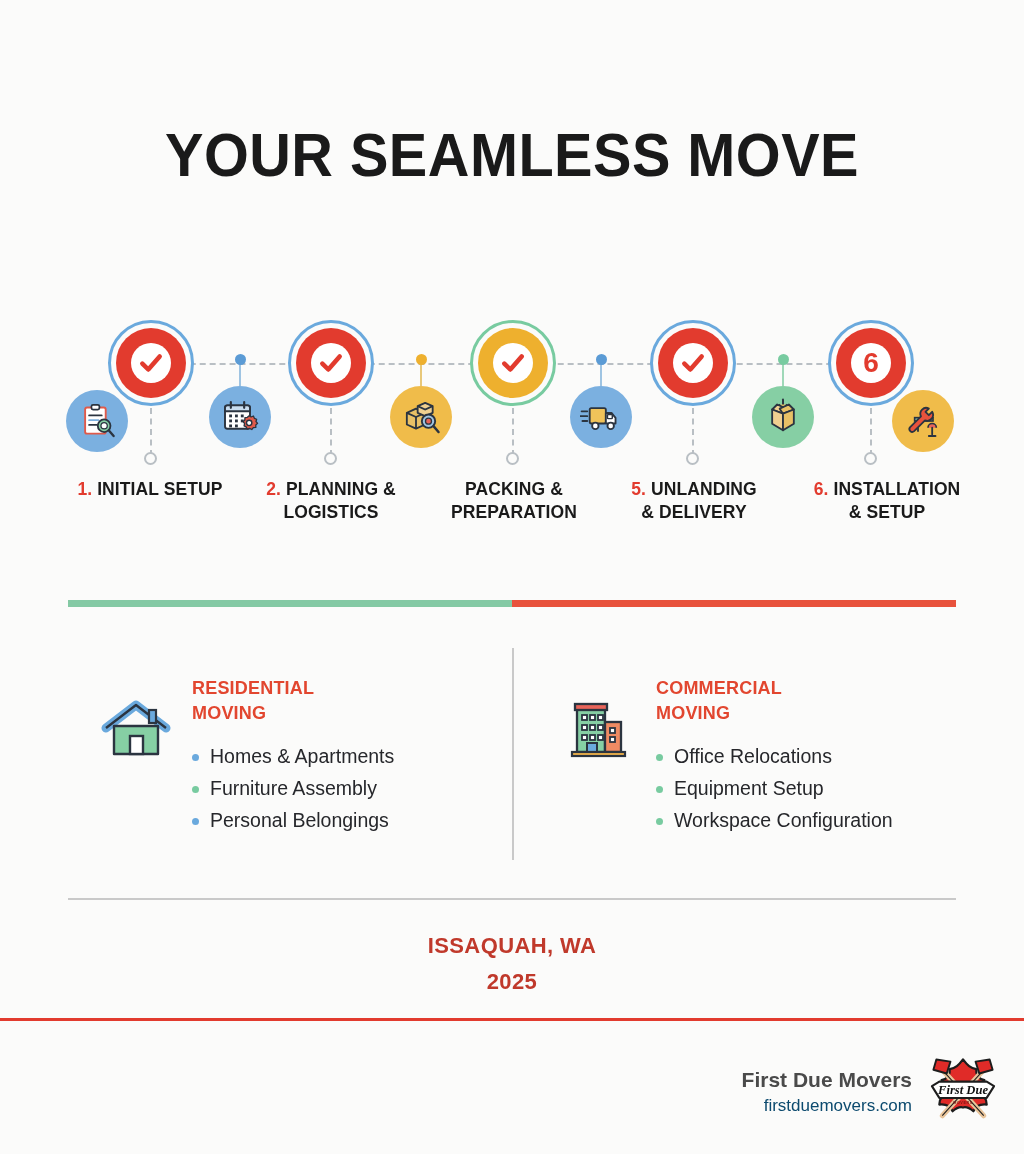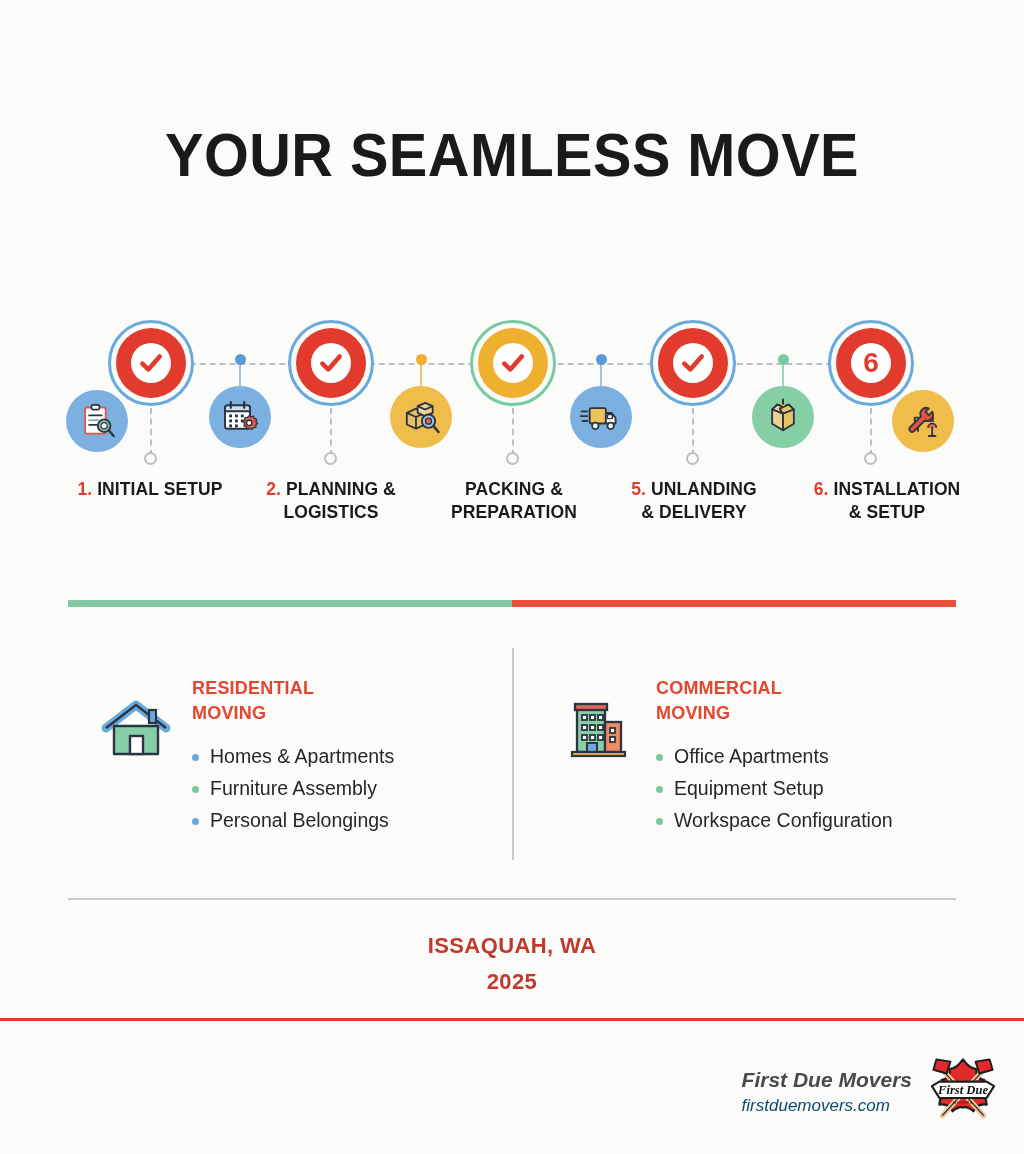--- a/index.html
+++ b/index.html
@@ -119,21 +119,21 @@
   .hrule { position: absolute; top: 898px; left: 68px; width: 888px; height: 2px; background: #c9c9c9; }
   .location {
     position: absolute; top: 928px; left: 0; width: 1024px; text-align: center;
     font-size: 22px; font-weight: bold; color: #c0392b; line-height: 1.62;
     letter-spacing: 0.4px;
   }
 
   
   .footer-rule { position: absolute; top: 1018px; left: 0; width: 1024px; height: 3px; background: #e23b2e; }
   .footer { position: absolute; top: 1055px; right: 24px; display: flex; align-items: center; gap: 14px; }
-  .footer-text { text-align: left; font-style: italic; }
+  .footer-text { text-align: right; }
   .footer-name { font-size: 21px; font-weight: bold; color: #4a4a4a; line-height: 1.35; }
   .footer-url { font-size: 17px; color: #0c4a6e; line-height: 1.35; }
   .footer-logo { width: 74px; height: 74px; }
 </style>
 </head>
 <body>
 
 <div class="page">
 
   <h1 class="title">YOUR SEAMLESS MOVE</h1>
@@ -388,21 +388,21 @@
           <rect x="17" y="45" width="10" height="9" fill="#6aa9dd" stroke="#2b3440" stroke-width="2"></rect>
           <rect x="2" y="54" width="53" height="4" fill="#f0b24a" stroke="#2b3440" stroke-width="2.2"></rect>
         </svg>
       </div>
       <div class="svc-body">
         <div class="svc-title">
           <span>COMMERCIAL</span><br>
           <span>MOVING</span>
         </div>
         <ul class="svc-list">
-          <li style="--bdot:#78cba0;">Office Apartments</li>
+          <li style="--bdot:#78cba0;">Office Relocations</li>
           <li style="--bdot:#78cba0;">Equipment Setup</li>
           <li style="--bdot:#78cba0;">Workspace Configuration</li>
         </ul>
       </div>
     </div>
   </div>
 
   <div class="hrule"></div>
   <div class="location">
     <span>ISSAQUAH, WA</span><br>

